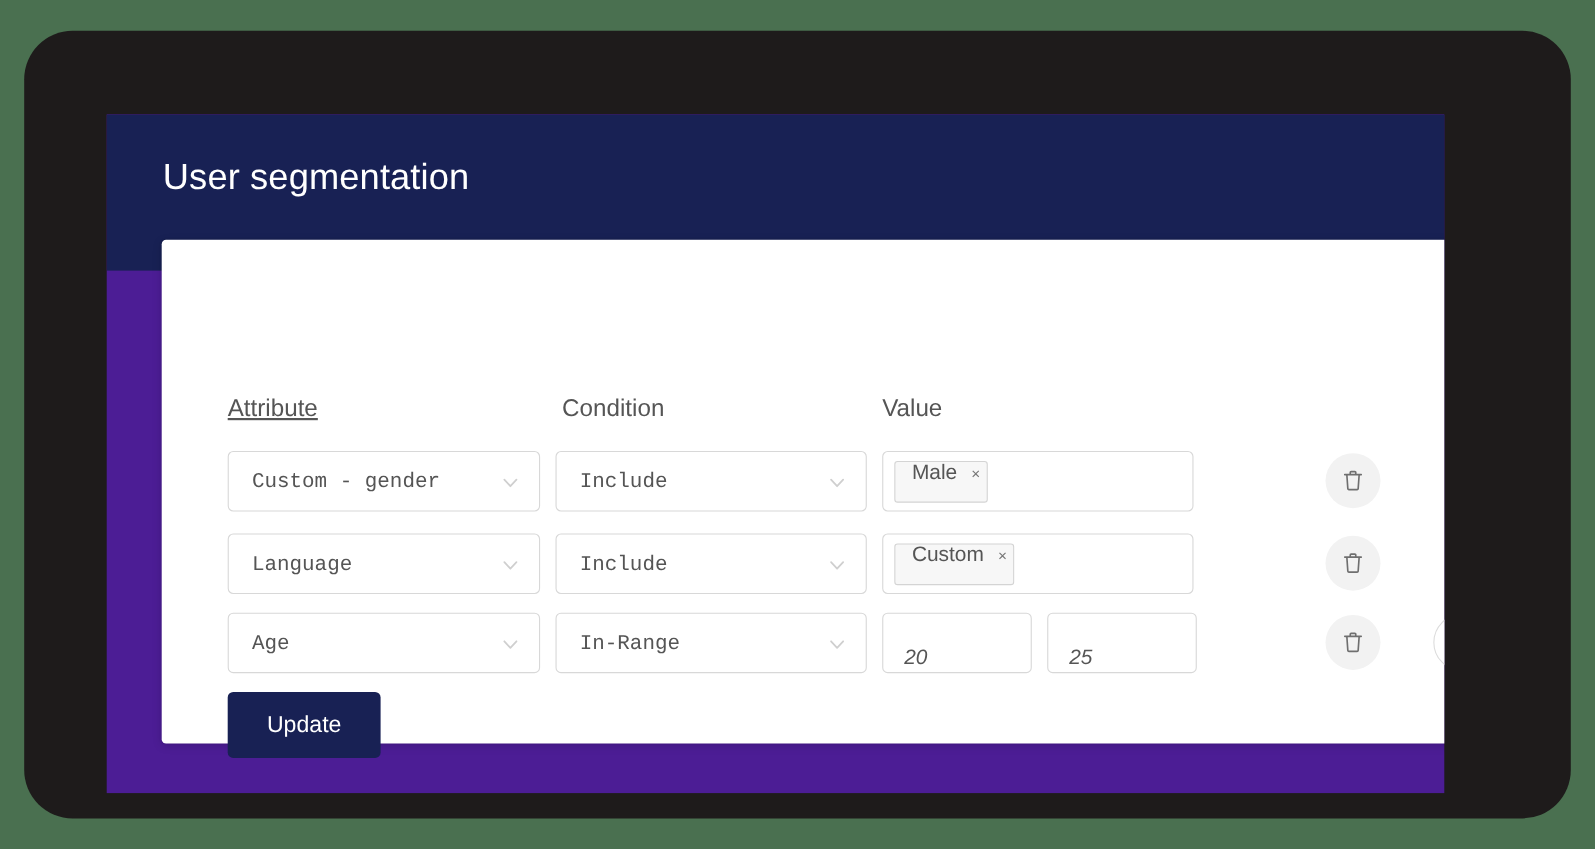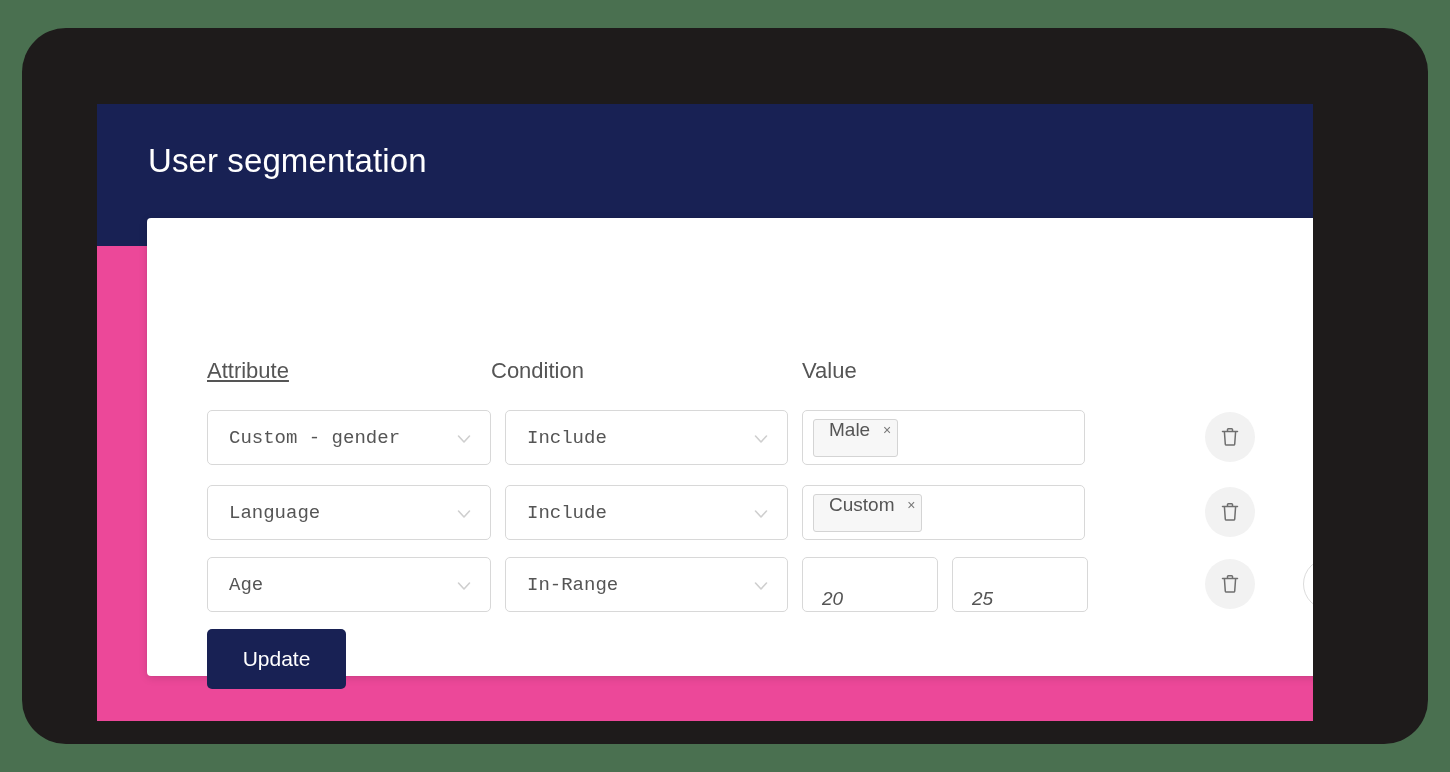--- a/index.html
+++ b/index.html
@@ -26,21 +26,21 @@
     box-sizing: border-box;
   }
 
   
   #page-surface {
     position: absolute;
     left: 75px;
     top: 76px;
     width: 1216px;
     height: 617px;
-    background: #ec4899;
+    background: #4c1d95;
     overflow: hidden;
   }
 
   
   #app-header {
     position: absolute;
     left: 0;
     top: 0;
     width: 1300px;
     height: 142px;
@@ -71,21 +71,21 @@
 
   
   .col-heading {
     position: absolute;
     font-size: 22px;
     color: #555555;
     font-weight: 400;
     white-space: nowrap;
   }
   #heading-attribute { left: 60px; top: 140px; text-decoration: underline; }
-  #heading-condition { left: 344px; top: 140px; }
+  #heading-condition { left: 364px; top: 140px; }
   #heading-value     { left: 655px; top: 140px; }
 
   
   .filter-row {
     position: absolute;
     left: 0;
     width: 1206px;
     height: 60px;
   }
 

